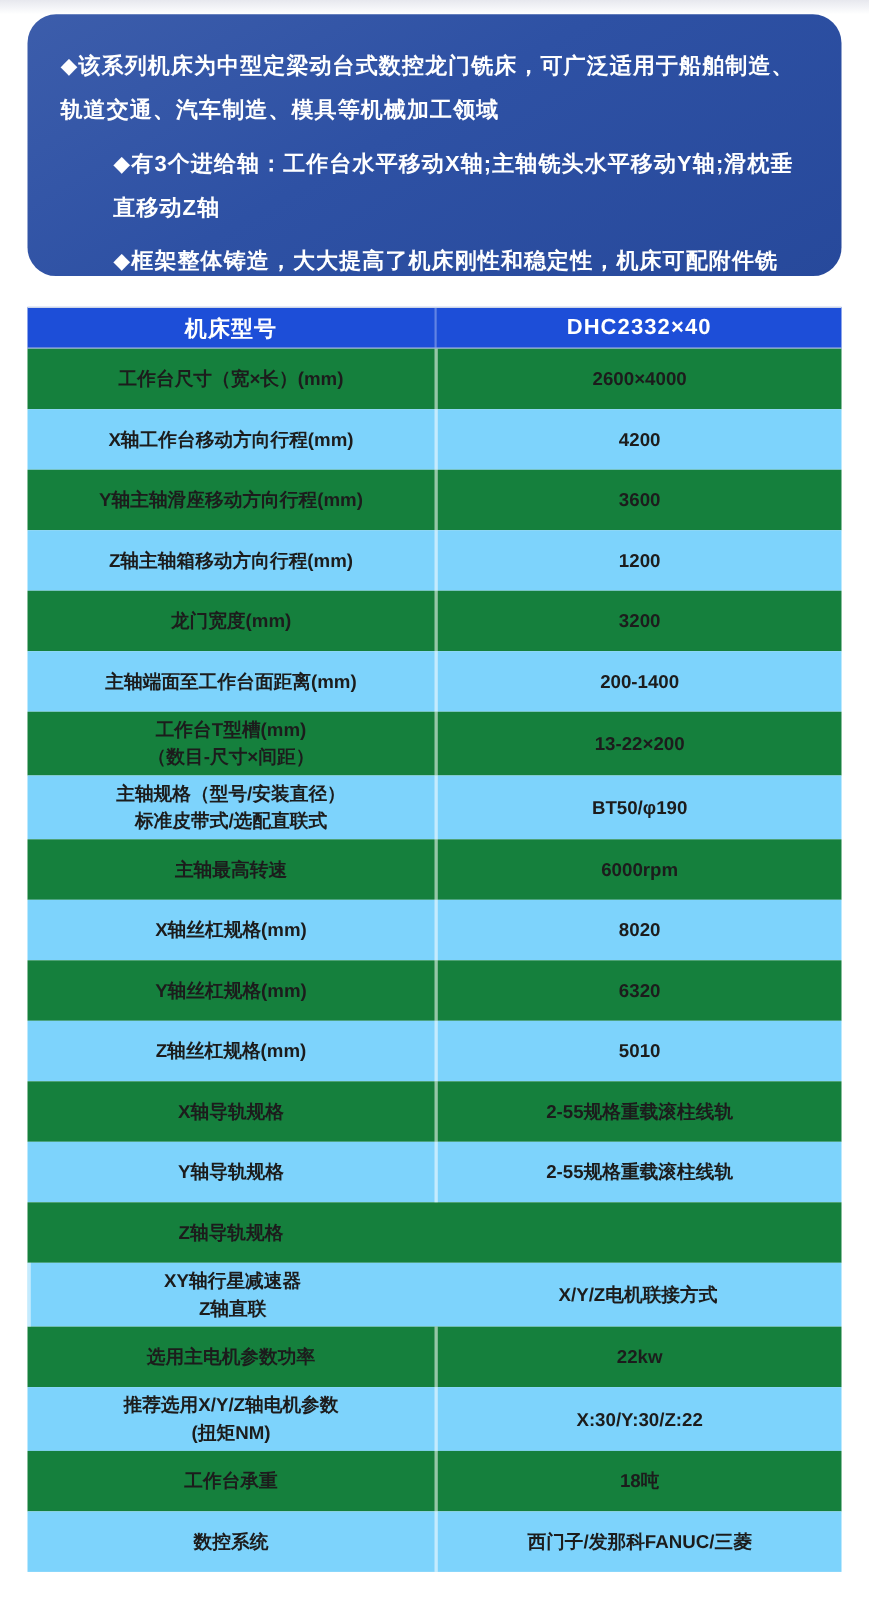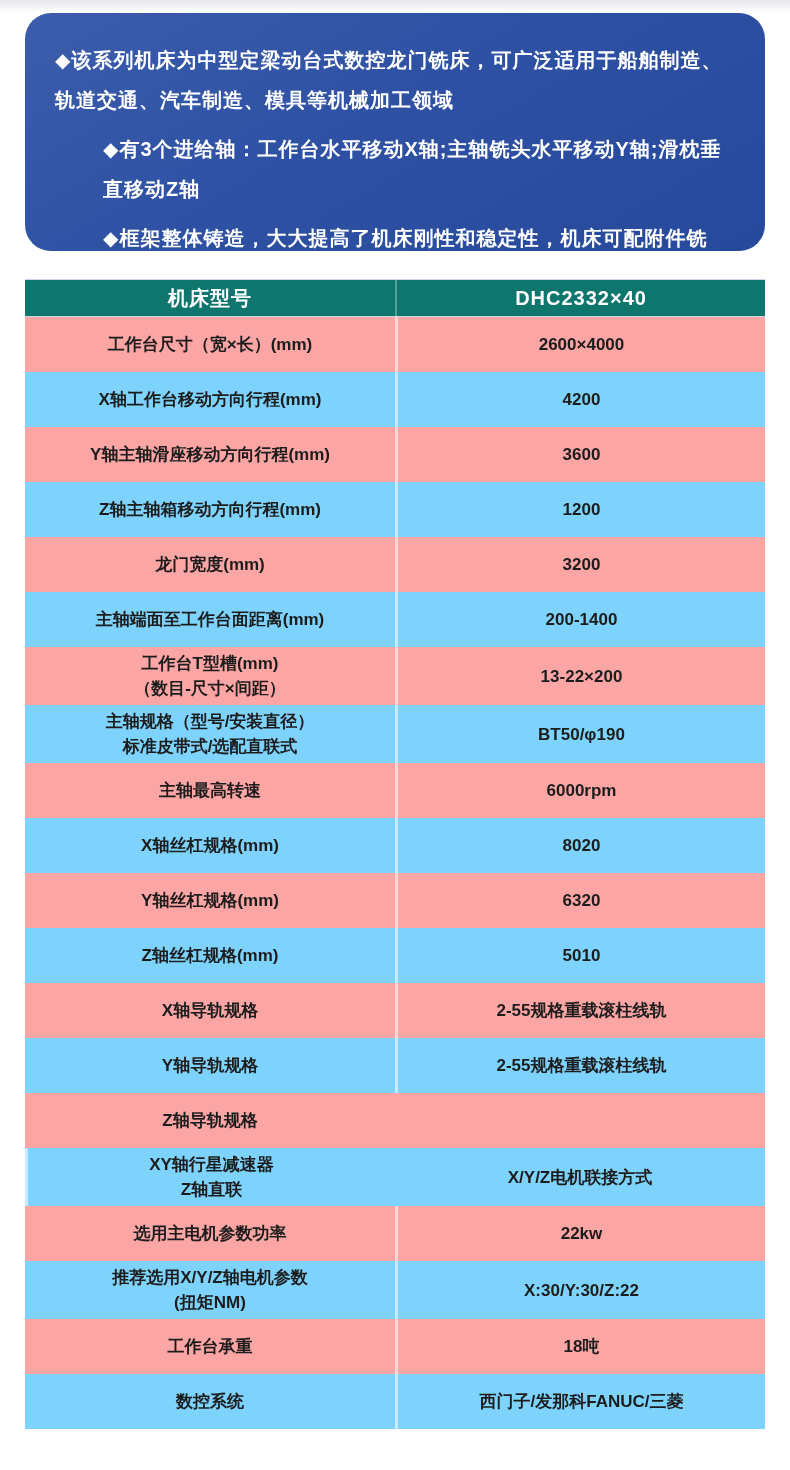--- a/index.html
+++ b/index.html
@@ -34,42 +34,42 @@
   }
   .intro-card p + p { margin-top: 9px; margin-left: 48px; }
 
   
   .spec-table {
     margin: 28px 25px 0 25px;
   }
   .spec-header {
     display: flex;
     height: 38px;
-    background: #0f766e;
+    background: #1d4ed8;
     border-top: 1px solid #cdd6e6;
     border-bottom: 1px solid #cdd6e6;
   }
   .spec-header .th {
     width: 50%;
     display: flex;
     align-items: center;
     justify-content: center;
     color: #ffffff;
     font-size: 20px;
     font-weight: 700;
     letter-spacing: 1px;
   }
   .spec-header .th.value { border-left: 2px solid rgba(255,255,255,0.3); }
 
   .spec-row {
     display: flex;
     min-height: 55px;
   }
   .spec-row.row-gray { background: #7dd3fc; }
-  .spec-row.row-white { background: #fca5a5; }
+  .spec-row.row-white { background: #15803d; }
   .spec-row .cell {
     width: 50%;
     display: flex;
     align-items: center;
     justify-content: center;
     text-align: center;
     padding: 4px 10px;
     color: #1c1c1c;
     font-size: 17px;
     line-height: 25px;

